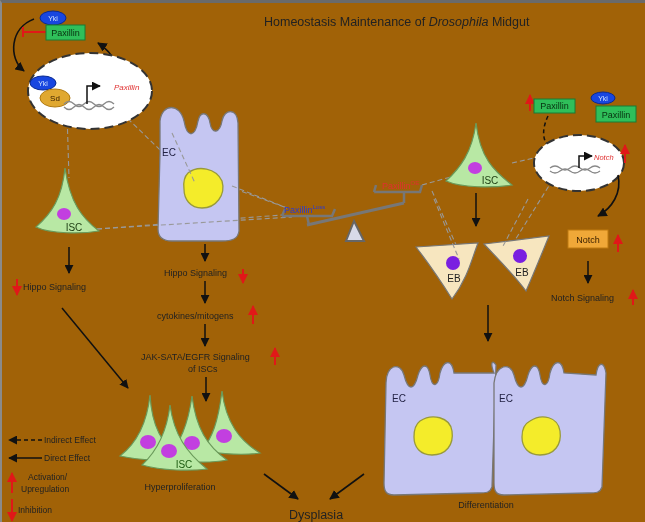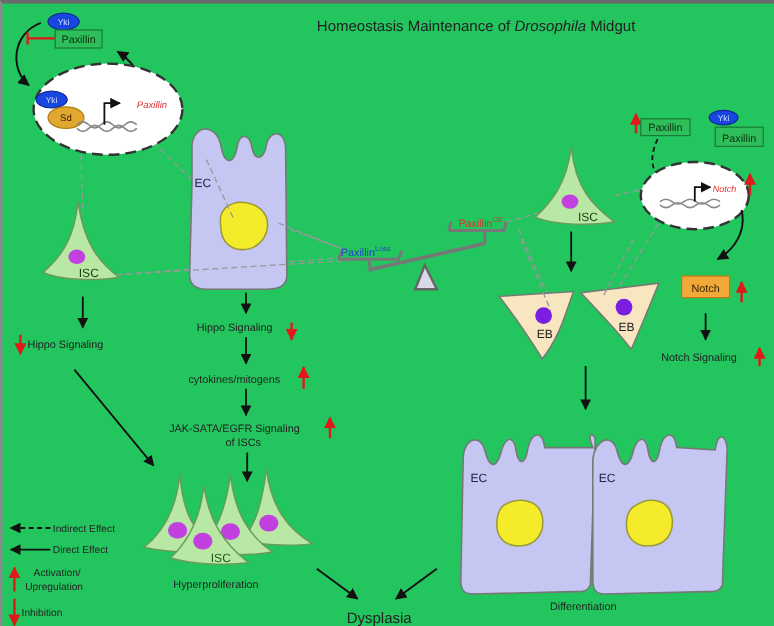--- a/index.html
+++ b/index.html
@@ -1,17 +1,17 @@
 <!DOCTYPE html>
 <html><head>
 <meta charset="utf-8">
 <style>
   html,body{margin:0;padding:0;}
   body{width:645px;height:522px;overflow:hidden;background:#e6e8f4;font-family:"Liberation Sans",sans-serif;}
-  #stage{position:relative;width:645px;height:522px;background:#22c55e;border-top:3px solid #6a6a6a;border-left:2px solid #8a8a8a;box-sizing:border-box;}
+  #stage{position:relative;width:645px;height:522px;background:#a16207;border-top:3px solid #6a6a6a;border-left:2px solid #8a8a8a;box-sizing:border-box;}
   svg{position:absolute;left:0;top:0;}
   .t{font-family:"Liberation Sans",sans-serif;}
 </style>
 </head>
 <body>
 
 <div id="stage">
 <svg width="645" height="522" viewBox="0 0 645 522">
   <defs>
     <marker id="ah" viewBox="0 0 10 10" refX="9" refY="5" markerWidth="6" markerHeight="6" orient="auto">

